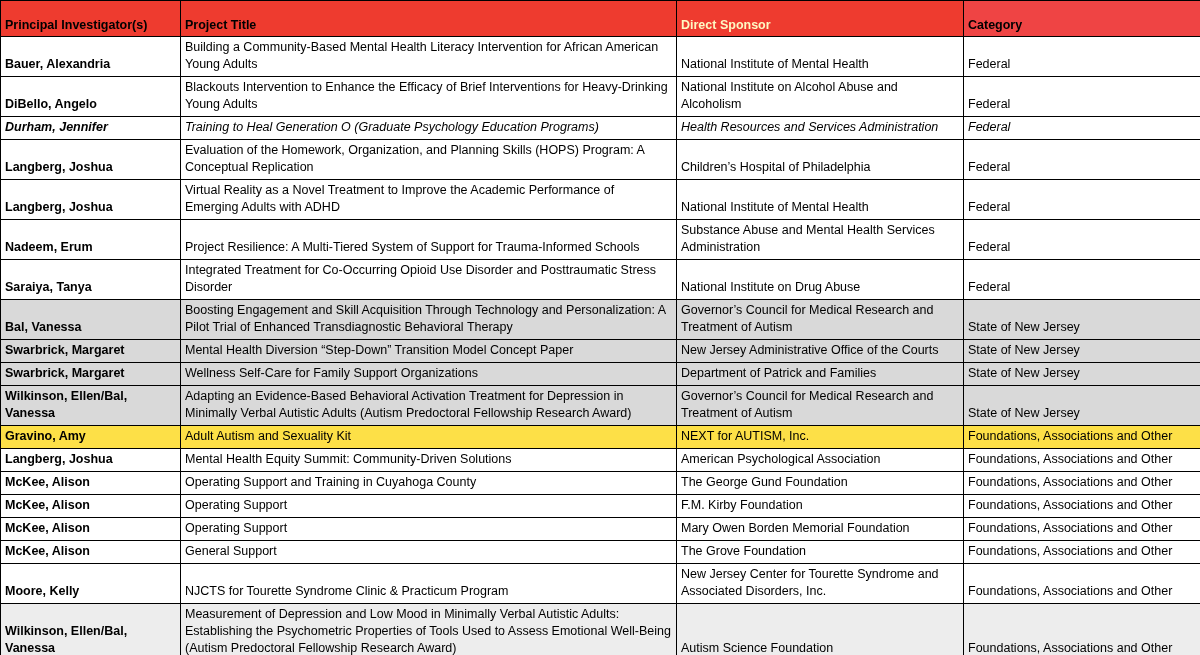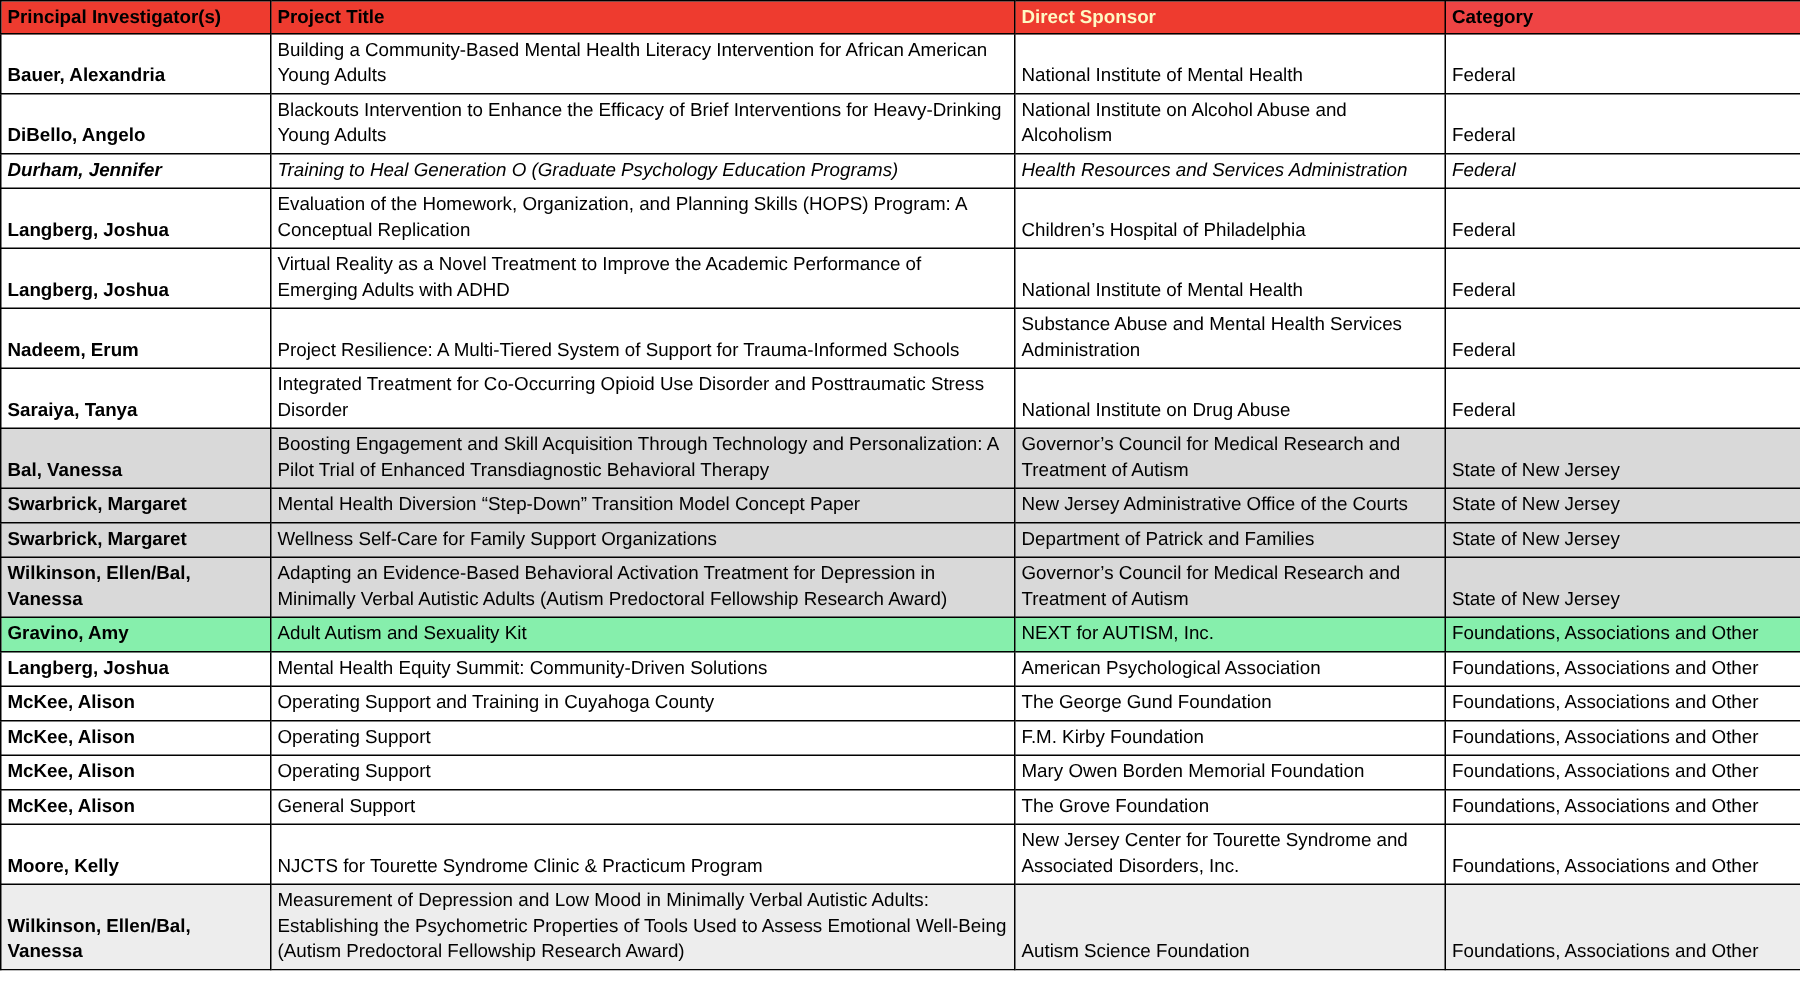--- a/index.html
+++ b/index.html
@@ -24,21 +24,21 @@
     text-align: left;
     padding: 2px 5px 3px 4px;
     font-size: 12.5px;
     line-height: 17px;
     color: #000000;
     word-wrap: break-word;
   }
   table.grants-table thead th {
     font-weight: bold;
     vertical-align: middle;
-    padding-top: 2px;
+    padding-top: 16px;
     padding-bottom: 2px;
     height: 15px;
   }
   td.pi-cell {
     font-weight: bold;
   }
   col.col-pi      { width: 180px; }
   col.col-title   { width: 496px; }
   col.col-sponsor { width: 287px; }
   col.col-cat     { width: 237px; }
@@ -122,21 +122,21 @@
           <td>Wellness Self-Care for Family Support Organizations</td>
           <td>Department of Patrick and Families</td>
           <td>State of New Jersey</td>
         </tr>
         <tr style="background: rgb(217, 217, 217); margin-left: 15px;">
           <td class="pi-cell">Wilkinson, Ellen/Bal, Vanessa</td>
           <td>Adapting an Evidence-Based Behavioral Activation Treatment for Depression in Minimally Verbal Autistic Adults (Autism Predoctoral Fellowship Research Award)</td>
           <td>Governor’s Council for Medical Research and Treatment of Autism</td>
           <td>State of New Jersey</td>
         </tr>
-        <tr style="background: #86efac;">
+        <tr style="background: #fde047;">
           <td class="pi-cell">Gravino, Amy</td>
           <td>Adult Autism and Sexuality Kit</td>
           <td>NEXT for AUTISM, Inc.</td>
           <td>Foundations, Associations and Other</td>
         </tr>
         <tr style="background: rgb(255, 255, 255);">
           <td class="pi-cell">Langberg, Joshua</td>
           <td>Mental Health Equity Summit: Community-Driven Solutions</td>
           <td>American Psychological Association</td>
           <td>Foundations, Associations and Other</td>

